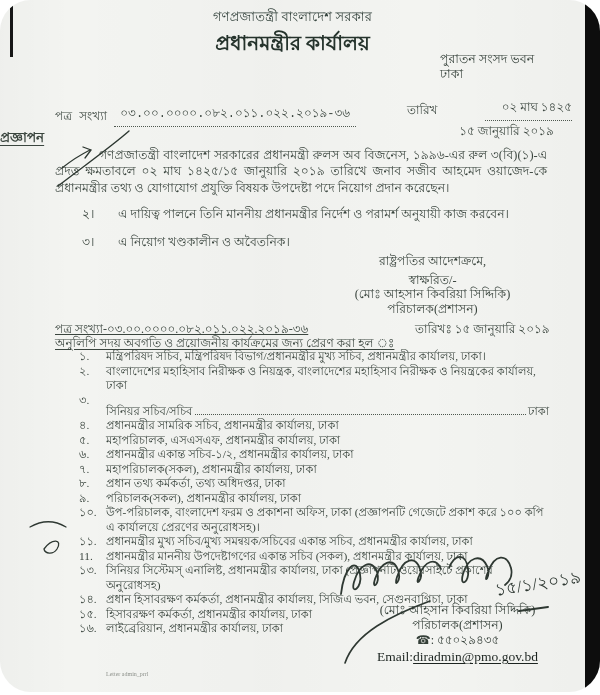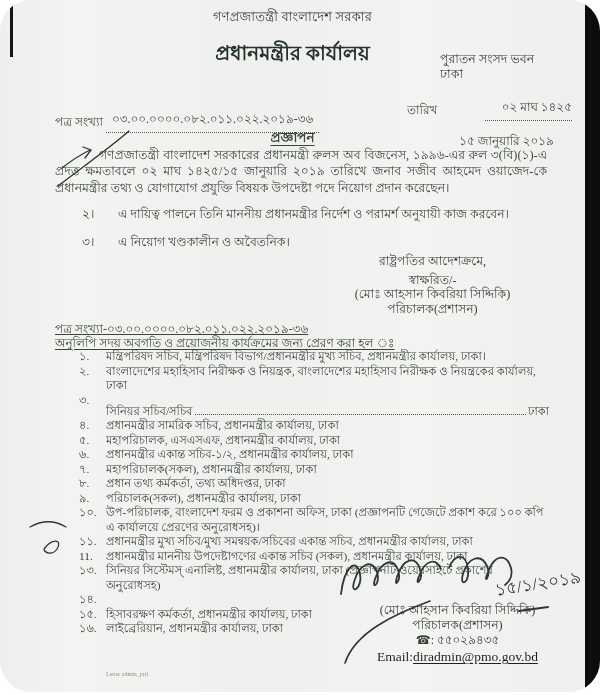--- a/index.html
+++ b/index.html
@@ -12,33 +12,33 @@
     color:#3a453e;
     border-radius:31px;
   }
   .abs{position:absolute;}
   
   .bar-right{right:0;top:0;width:15px;height:695px;background:#0d0d0d;}
   .line-left{left:10px;top:0;width:3px;height:57px;background:#161616;}
   
   .hdr{left:0;top:7px;width:585px;text-align:center;}
   .hdr .gov{font-size:13px;color:#31403a;letter-spacing:.2px;}
-  .hdr .office{font-size:20px;font-weight:bold;color:#25332c;margin-top:10px;}
+  .hdr .office{font-size:20px;font-weight:bold;color:#25332c;margin-top:0;}
   .addr{right:40px;top:52px;width:120px;text-align:left;font-size:12.5px;color:#36423b;line-height:15px;}
   
-  .ref1{left:55px;top:110px;font-size:12px;}
+  .ref1{left:55px;top:104px;font-size:12px;font-family:Liberation Mono, monospace;}
   .ref1 .num{display:inline-block;border-bottom:1.5px dotted #4e584f;padding:0 6px 2px 6px;font-size:12px;}
   .ref1 .lbl{vertical-align:bottom;}
   .dateblk{right:28px;top:98px;width:165px;font-size:12px;}
   .dateblk .row1{display:flex;align-items:flex-end;gap:44px;}
   .dateblk .row1 .lbl{flex:none;padding-right:4px;}
   .dateblk .row1 .dt{flex:1;text-align:right;border-bottom:1.5px dotted #4e584f;padding-bottom:2px;}
-  .dateblk .row2{text-align:center;padding-left:34px;margin-top:11px;}
-  
-  .noti{left:0;top:127px;width:585px;text-align:center;font-size:13.5px;font-weight:600;}
+  .dateblk .row2{text-align:center;padding-left:34px;margin-top:1px;}
+  
+  .noti{left:0;top:127px;width:585px;font-size:13.5px;font-weight:600;}
   .noti span{text-decoration:underline;text-underline-offset:3px;}
   .para{left:55px;top:147px;width:492px;text-align:justify;text-indent:44px;font-size:12.3px;line-height:16.4px;color:#39443d;}
   .clause{left:82px;width:470px;display:flex;font-size:12.3px;}
   .clause .cn{flex:none;width:36px;}
   
   .order{left:330px;top:254px;width:205px;text-align:center;font-size:12.3px;line-height:14.5px;color:#37423b;}
   .order .by{margin-bottom:4px;}
   
   .ref2l{left:55px;top:320px;font-size:12px;text-decoration:underline;}
   .ref2r{left:415px;top:320px;font-size:12px;}
@@ -104,20 +104,21 @@
   </div>
 
   <div class="abs order">
     <div class="by">রাষ্ট্রপতির আদেশক্রমে,</div>
     <div>স্বাক্ষরিত/-</div>
     <div>(মোঃ আহসান কিবরিয়া সিদ্দিকি)</div>
     <div>পরিচালক(প্রশাসন)</div>
   </div>
 
   <div class="abs ref2l">পত্র সংখ্যা-০৩.০০.০০০০.০৮২.০১১.০২২.২০১৯-৩৬</div>
+  <div class="abs ref2r">তারিখঃ ১৫ জানুয়ারি ২০১৯</div>
 
   <div class="abs copyhead">
     <span>অনুলিপি সদয় অবগতি ও প্রয়োজনীয় কার্যক্রমের জন্য প্রেরণ করা হল ঃ</span>
   </div>
 
   <div class="abs dist">
     <div class="li">
         <span class="n">১.</span>
         <span class="t">মন্ত্রিপরিষদ সচিব, মন্ত্রিপরিষদ বিভাগ/প্রধানমন্ত্রীর মুখ্য সচিব, প্রধানমন্ত্রীর কার্যালয়, ঢাকা।</span>
       </div>
@@ -168,20 +169,21 @@
     <div class="li">
         <span class="n">11.</span>
         <span class="t">প্রধানমন্ত্রীর মাননীয় উপদেষ্টাগণের একান্ত সচিব (সকল), প্রধানমন্ত্রীর কার্যালয়, ঢাকা</span>
       </div>
     <div class="li">
         <span class="n">১৩.</span>
         <span class="t">সিনিয়র সিস্টেমস্ এনালিষ্ট, প্রধানমন্ত্রীর কার্যালয়, ঢাকা (প্রজ্ঞাপনটি ওয়েবসাইটে প্রকাশের অনুরোধসহ)</span>
       </div>
     <div class="li">
         <span class="n">১৪.</span>
+        <span class="t">প্রধান হিসাবরক্ষণ কর্মকর্তা, প্রধানমন্ত্রীর কার্যালয়, সিজিএ ভবন, সেগুনবাগিচা, ঢাকা</span>
       </div>
     <div class="li">
         <span class="n">১৫.</span>
         <span class="t">হিসাবরক্ষণ কর্মকর্তা, প্রধানমন্ত্রীর কার্যালয়, ঢাকা</span>
       </div>
     <div class="li">
         <span class="n">১৬.</span>
         <span class="t">লাইব্রেরিয়ান, প্রধানমন্ত্রীর কার্যালয়, ঢাকা</span>
       </div>
   </div>

